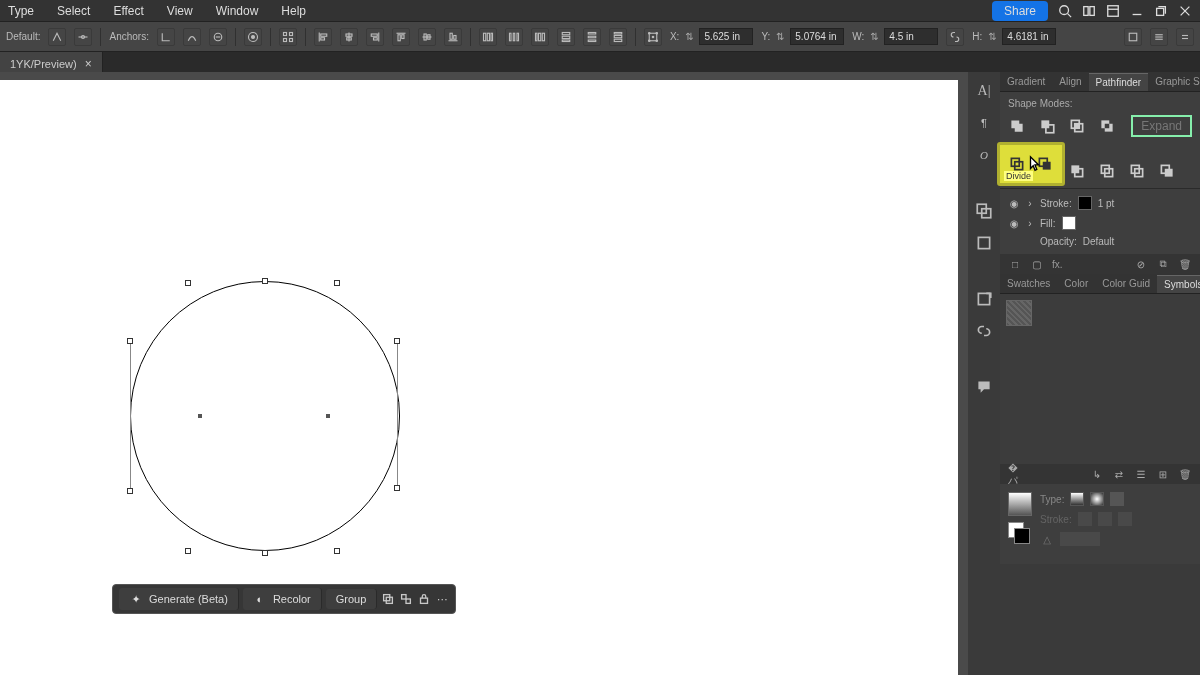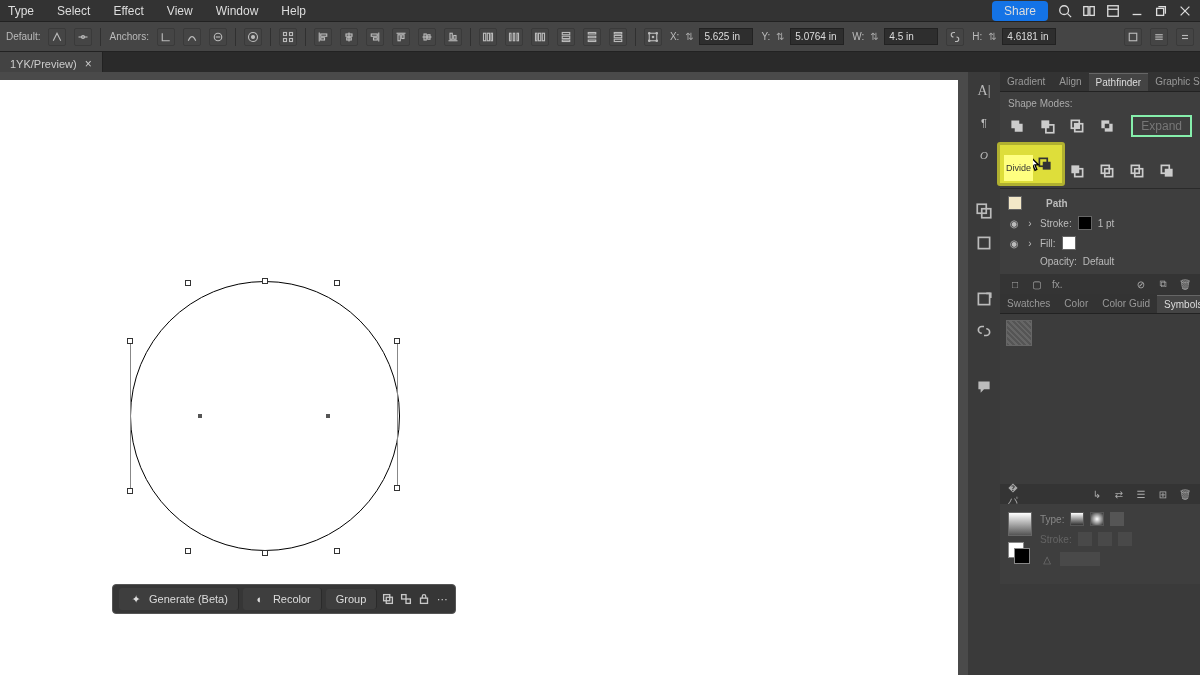--- a/index.html
+++ b/index.html
@@ -49,21 +49,21 @@
 .right-panels { position: absolute; right: 0; top: 72px; width: 200px; bottom: 0; background: #3a3a3a; display: flex; flex-direction: column; font-size: 10px; }
 .panel-tabs { display: flex; align-items: center; height: 20px; background: #333; border-bottom: 1px solid #222; }
 .panel-tab { padding: 3px 7px; color: #999; font-size: 10px; white-space: nowrap; }
 .panel-tab.active { background: #444; color: #ddd; border-top:1px solid #666; }
 .panel-body { background: #3e3e3e; padding: 6px 8px; }
 .panel-label { font-size: 10px; color: #aaa; margin-bottom: 4px; }
 .mode-row { display: flex; align-items: center; gap: 12px; padding: 2px 0; }
 .mode-icon { width: 18px; height: 18px; display:flex; align-items:center; justify-content:center; color:#ccc;}
 .expand-btn { margin-left:auto; font-size:12px; color:#777; padding:2px 8px; border:2px solid #86efac; }
 .tooltip-highlight { position: absolute; right: 135px; top: 142px; width: 68px; height: 44px; background: #dede3a; border: 3px solid #b0b030; border-radius: 3px; display:flex; flex-direction:column; align-items:center; justify-content:center; z-index: 50; }
-.tooltip-txt { position:absolute; bottom:2px; left:4px; font-size:9px; color:#333; background:#ffff80; padding:8px 2px;}
+.tooltip-txt { position:absolute; bottom:2px; left:4px; font-size:9px; color:#333; background:#ffff80; padding:0 2px;}
 .cursor-ptr { position:absolute; top:10px; left:26px; width:18px; height:18px; }
 
 .appearance-body { background:#3e3e3e; padding:4px 8px; }
 .appear-row { display:flex; align-items:center; gap:6px; padding:3px 0; font-size:10px; color:#bbb;}
 .swatch-sq { width:14px; height:14px; border:1px solid #666; }
 .swatch-white{background:#fff;}
 .swatch-black{background:#000;}
 .eye-icon{width:12px;height:12px;display:inline-flex;align-items:center;justify-content:center;}
 .caret{display:inline-block;width:8px;text-align:center;}
 
@@ -500,24 +500,20 @@
       <span class="mode-icon">
           <svg viewBox="0 0 16 16">
             <rect x="6" y="6" width="7" height="7" fill="currentColor" stroke="none"></rect>
             <rect x="3" y="3" width="7" height="7"></rect>
           </svg>
         </span>
     </div>
   </div>
 
   <div class="appearance-body" style="border-top:1px solid #2a2a2a;">
-    <div class="appear-row">
-      <span class="swatch-sq" style="background:#f3e8c8;"></span>
-      <span style="margin-left:18px; font-weight:bold;">Path</span>
-    </div>
     <div class="appear-row">
       <span class="eye-icon">◉</span>
       <span class="caret">›</span>
       <span>Stroke:</span>
       <span class="swatch-sq swatch-black"></span>
       <span>1 pt</span>
     </div>
     <div class="appear-row">
       <span class="eye-icon">◉</span>
       <span class="caret">›</span>

